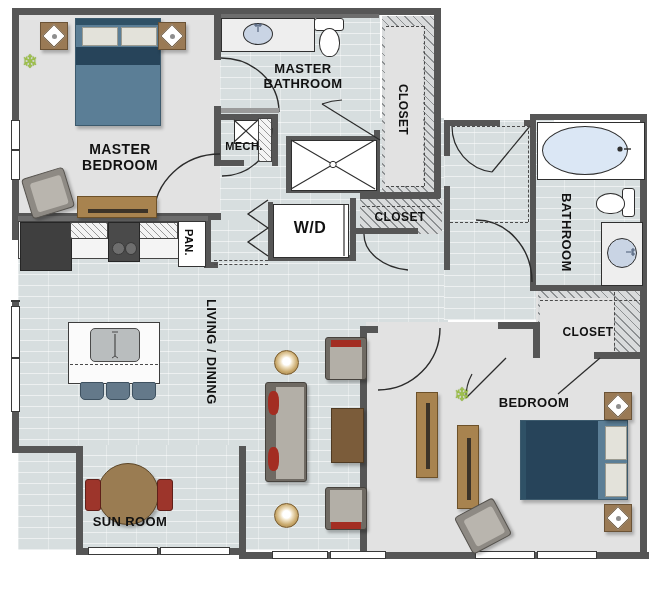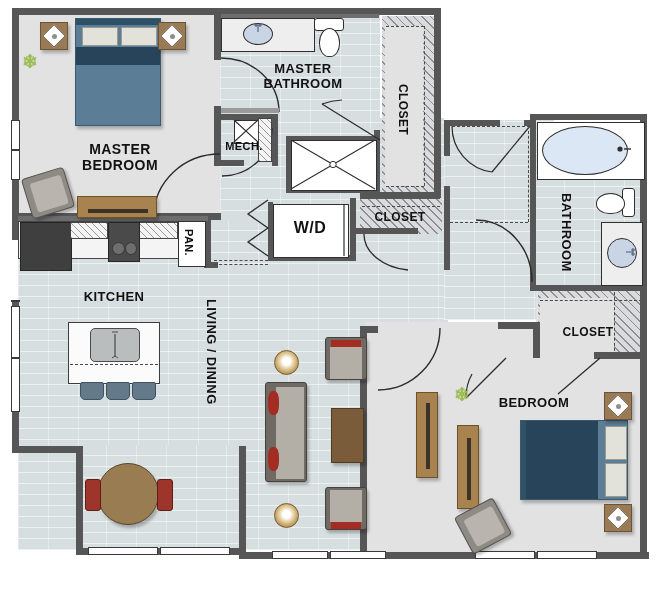--- a/index.html
+++ b/index.html
@@ -380,19 +380,19 @@
 
   <div class="lbl" style="left:58px;top:142px;width:124px;font-size:14px;">MASTER
 BEDROOM</div>
   <div class="lbl" style="left:240px;top:62px;width:126px;font-size:13px;">MASTER
 BATHROOM</div>
   <div class="lbl" style="left:214px;top:140px;width:60px;font-size:11px;">MECH.</div>
   <div class="lbl" style="left:281px;top:219px;width:58px;font-size:16px;">W/D</div>
   <div class="lbl vert" style="left:396px;top:62px;height:96px;font-size:12px;">CLOSET</div>
   <div class="lbl" style="left:360px;top:211px;width:80px;font-size:12px;">CLOSET</div>
   <div class="lbl" style="left:548px;top:326px;width:80px;font-size:12px;">CLOSET</div>
-  <div class="lbl" style="left:60px;top:290px;width:108px;font-size:13px;">KITCHEN</div>
   <div class="lbl vert" style="left:183px;top:224px;height:38px;font-size:11px;">PAN.</div>
   <div class="lbl vert" style="left:203px;top:297px;height:110px;font-size:13px;">LIVING / DINING</div>
+  <div class="lbl" style="left:75px;top:515px;width:110px;font-size:13px;">SUN ROOM</div>
   <div class="lbl vert" style="left:558px;top:182px;height:100px;font-size:13px;">BATHROOM</div>
   <div class="lbl" style="left:485px;top:396px;width:98px;font-size:13px;">BEDROOM</div>
 
 </div>
 
 </body></html>

